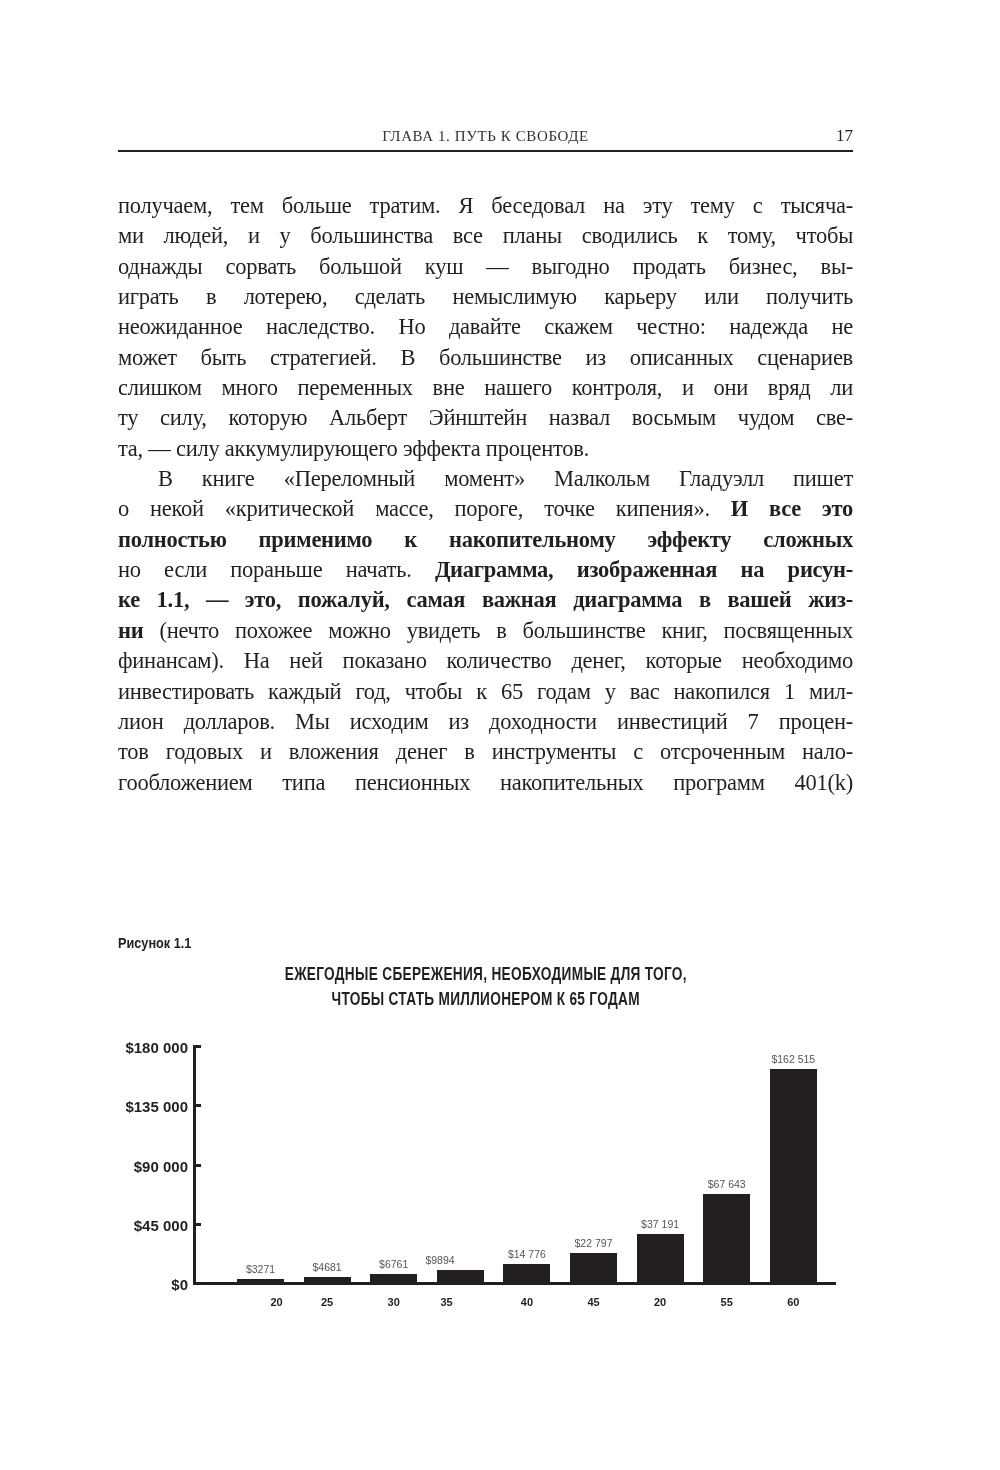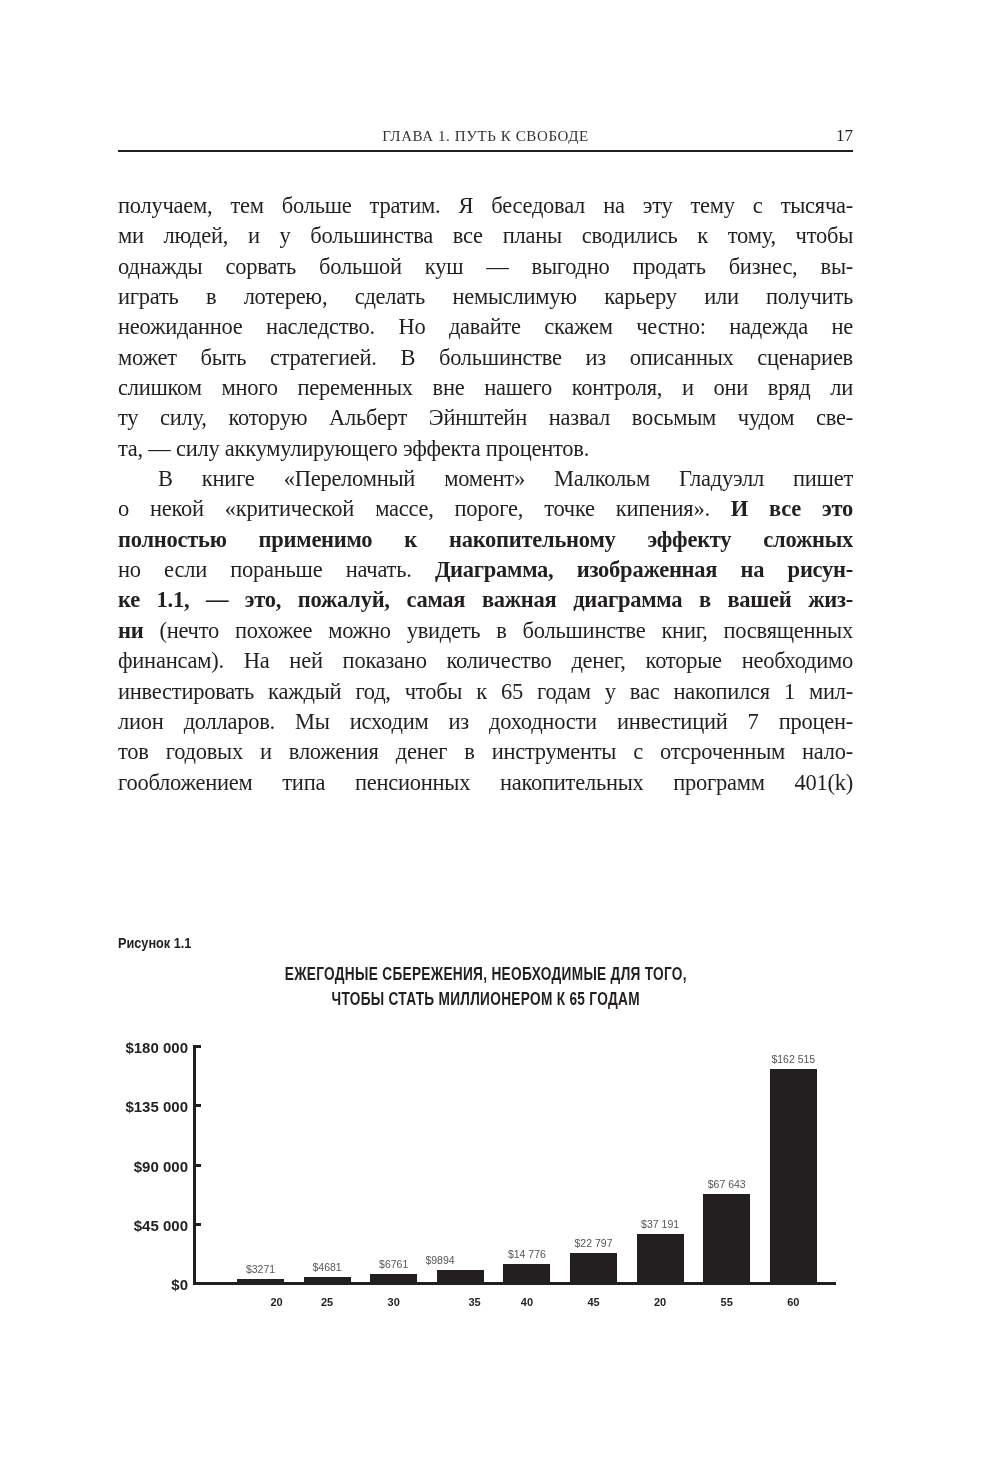--- a/index.html
+++ b/index.html
@@ -114,21 +114,21 @@
     <div class="bar-label" style="left: 220.5px; top: 1262.69px;">$3271</div>
     <div class="xtick-label" style="left: 253px;">20</div>
     <div class="bar" style="left: 303.6px; top: 1276.84px; height: 6.16332px; background: rgb(35, 31, 32);"></div>
     <div class="bar-label" style="left: 287.1px; top: 1260.84px;">$4681</div>
     <div class="xtick-label" style="left: 303.6px;">25</div>
     <div class="bar" style="left: 370.2px; top: 1274.1px; height: 8.90198px; background: rgb(35, 31, 32);"></div>
     <div class="bar-label" style="left: 353.7px; top: 1258.1px;">$6761</div>
     <div class="xtick-label" style="left: 370.2px;">30</div>
     <div class="bar" style="left: 436.8px; top: 1269.97px; height: 13.0271px; background: rgb(35, 31, 32);"></div>
     <div class="bar-label" style="left: 400px; top: 1253.97px;">$9894</div>
-    <div class="xtick-label" style="left: 451px;">35</div>
+    <div class="xtick-label" style="left: 423px;">35</div>
     <div class="bar" style="left: 503.4px; top: 1263.54px; height: 19.4551px; background: rgb(35, 31, 32);"></div>
     <div class="bar-label" style="left: 486.9px; top: 1247.54px;">$14 776</div>
     <div class="xtick-label" style="left: 503.4px;">40</div>
     <div class="bar" style="left: 570px; top: 1252.98px; height: 30.016px; background: rgb(35, 31, 32);"></div>
     <div class="bar-label" style="left: 553.5px; top: 1236.98px;">$22 797</div>
     <div class="xtick-label" style="left: 570px;">45</div>
     <div class="bar" style="left: 636.6px; top: 1234.03px; height: 48.9682px; background: rgb(35, 31, 32);"></div>
     <div class="bar-label" style="left: 620.1px; top: 1218.03px;">$37 191</div>
     <div class="xtick-label" style="left: 636.6px;">20</div>
     <div class="bar" style="left: 703.2px; top: 1193.94px; height: 89.0633px; background: rgb(35, 31, 32);"></div>

